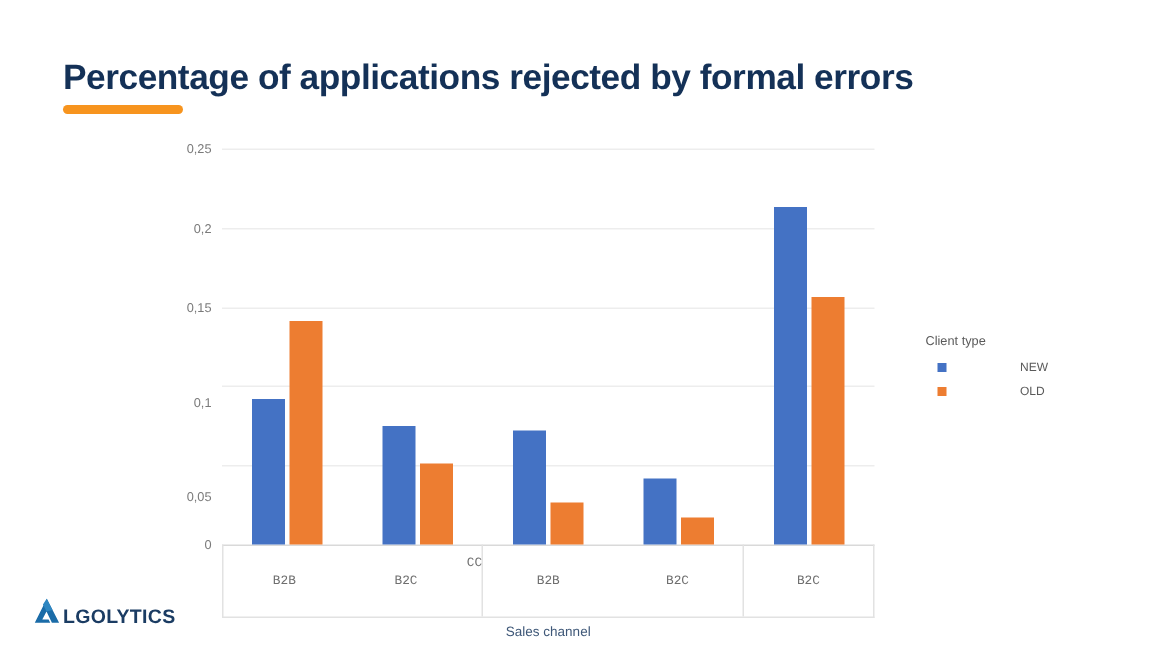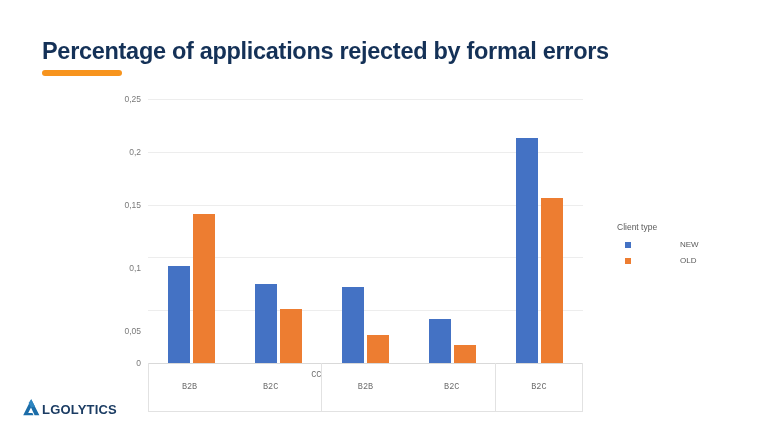--- a/index.html
+++ b/index.html
@@ -223,20 +223,21 @@
           <div class="sub">B2C</div>
         </div>
       </div>
       <div class="grp" style="flex: 1 1 0px;">
         <div class="grp-subs">
           <div class="sub">B2C</div>
         </div>
       </div>
     </div>
 
+  <div id="xaxis-title">Sales channel</div>
 </div>
 
 <div id="legend">
   <div id="legend-title">Client type</div>
   <div id="legend-entries">
       <div class="legend-row">
         <span class="swatch" style="background: rgb(68, 114, 196);"></span>
         <span class="legend-label">NEW</span>
       </div>
       <div class="legend-row">

